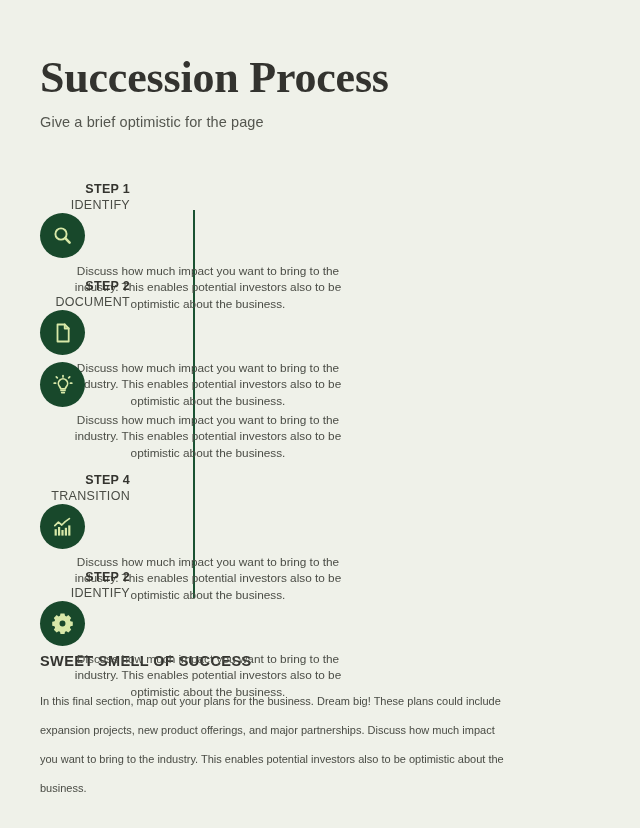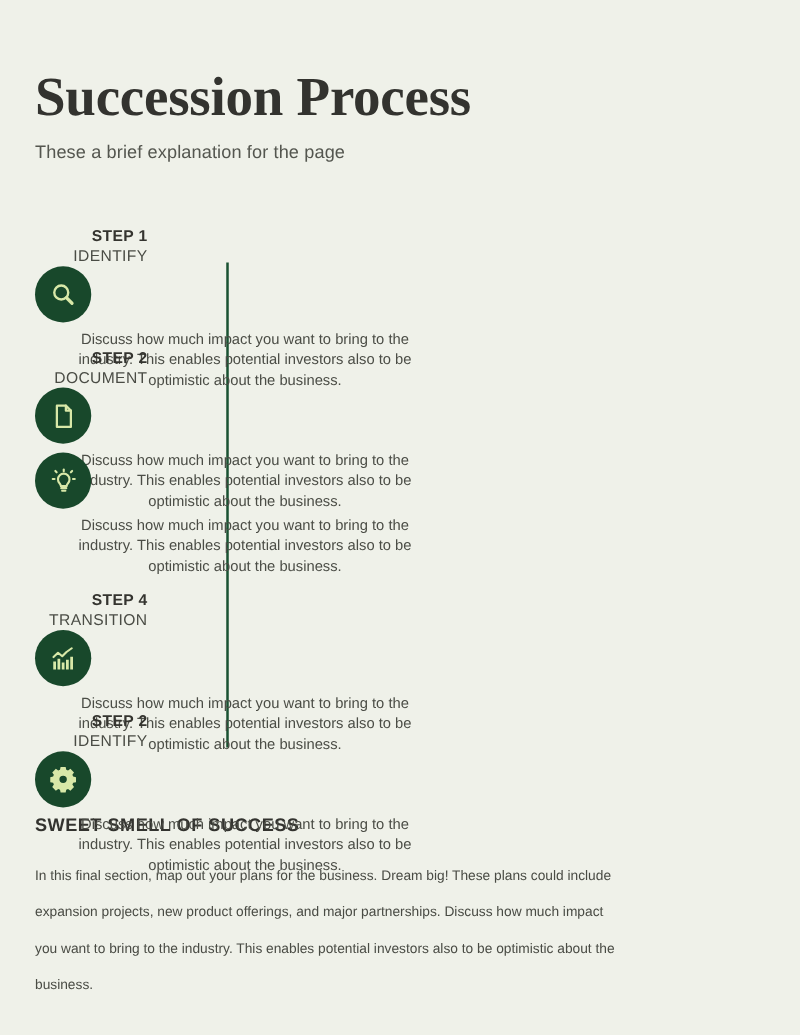--- a/index.html
+++ b/index.html
@@ -12,21 +12,21 @@
     background: #eff1e9;
     font-family: "Liberation Sans", sans-serif;
     color: #3a3a36;
     overflow: hidden;
   }
   .page {
     position: relative;
     width: 640px;
     height: 640px;
     box-sizing: border-box;
-    padding: 52px 64px 0 28px;
+    padding: 52px 64px 0 40px;
   }
   .title {
     font-family: "Liberation Serif", serif;
     font-weight: bold;
     font-size: 44px;
     line-height: 52px;
     letter-spacing: -0.2px;
     color: #33332f;
     margin: 0 0 8px 0;
     white-space: nowrap;
@@ -126,21 +126,21 @@
     margin: 0;
     max-width: 474px;
   }
 </style>
 </head>
 <body>
 
 <div class="page">
 
   <h1 class="title">Succession Process</h1>
-  <p class="subtitle">These a brief explanation for the page</p>
+  <p class="subtitle">Give a brief optimistic for the page</p>
 
   <div class="timeline">
     <div class="spine" style="height:388px;"></div>
 
     <div class="step">
       <div class="step-label">
         <span class="step-num">STEP 1</span>
         <span class="step-name">IDENTIFY</span>
       </div>
       <div class="bubble">

